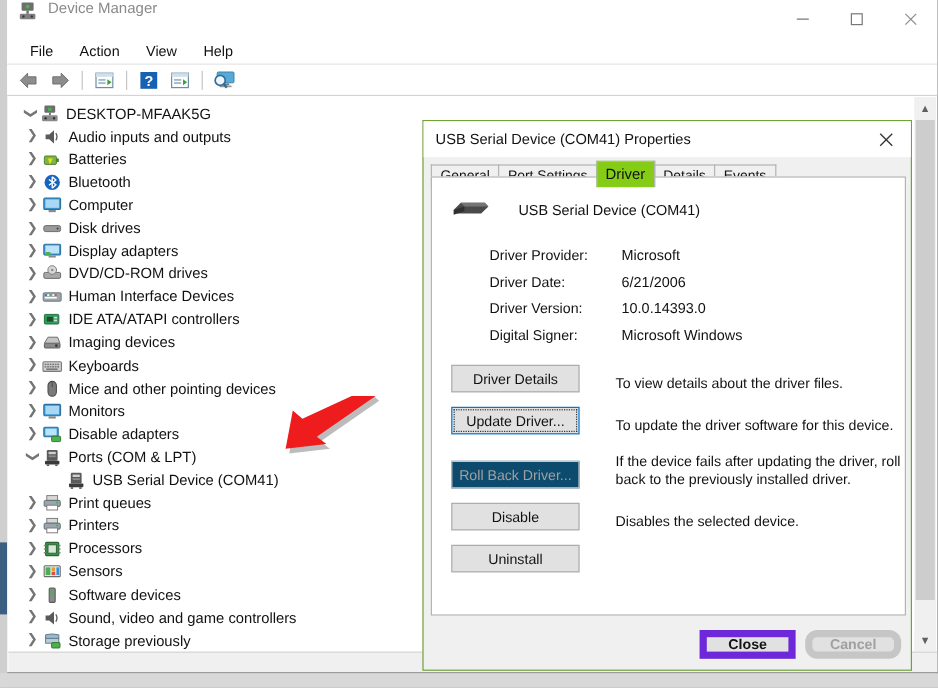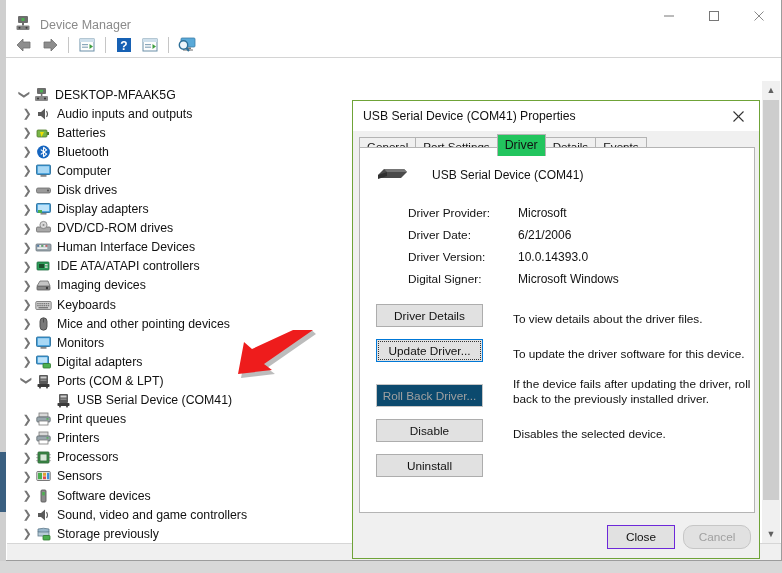--- a/index.html
+++ b/index.html
@@ -14,21 +14,21 @@
   
   .bg-strip-left { position: absolute; left: 0; top: 0; width: 6px; height: 573px; background: #cfcfcf; }
   .bg-strip-blue { position: absolute; left: 0; top: 452px; width: 6px; height: 60px; background: #3a5f80; }
   .bg-bottom { position: absolute; left: 0; top: 561px; width: 782px; height: 12px; background: #d8d8d8; }
 
   
   .window {
     position: absolute; left: 6px; top: 0; width: 776px; height: 561px;
     background: #fff; border: 1px solid #9c9c9c; border-top: none; border-left: none;
   }
-  .titlebar { height: 32px; background: #fff; display: flex; align-items: flex-end; position: relative; }
+  .titlebar { height: 32px; background: #fff; display: flex; align-items: flex-start; position: relative; }
   .title-icon { margin-left: 8px; width: 18px; height: 18px; position: relative; flex: none; }
   .title-text { margin-left: 8px; font-size: 12.5px; color: #8a8a8a; }
   .winbtns { position: absolute; right: 0; top: 0; display: flex; height: 32px; }
   .winbtn { width: 45px; height: 32px; display: flex; align-items: center; justify-content: center; }
   .winbtn svg { display: block; }
 
   
   .menubar { height: 22px; background: #fff; display: flex; align-items: center;
     padding-left: 8px; border-bottom: 1px solid #e2e2e2; }
   .menu-item { font-size: 12px; color: #111; padding: 2px 11px; }
@@ -67,21 +67,21 @@
   .dialog { position: absolute; left: 352px; top: 100px; width: 408px; height: 459px;
     background: #f0f0f0; border: 1px solid #6fa338; }
   .dlg-title { height: 30px; display: flex; align-items: center; background: #fff; }
   .dlg-title-text { margin-left: 10px; font-size: 12.2px; color: #111; }
   .dlg-close { position: absolute; right: 0; top: 0; width: 42px; height: 30px;
     display: flex; align-items: center; justify-content: center; }
 
   .tabstrip { position: relative; height: 21px; margin: 4px 0 0 6px; display: flex; align-items: flex-end; }
   .tab { font-size: 11.6px; color: #111; padding: 2px 7px 3px; background: #f0f0f0;
     border: 1px solid #b4b4b4; border-bottom: none; margin-right: -1px; height: 19px; }
-  .tab.active { background: #22c55e; font-size: 12.4px; height: 22px; padding-top: 3px; position: relative; z-index: 3; }
+  .tab.active { background: #84cc16; font-size: 12.4px; height: 22px; padding-top: 3px; position: relative; z-index: 3; }
 
   .tabpanel { position: absolute; left: 6px; top: 46px; width: 396px; height: 366px;
     background: #fff; border: 1px solid #b4b4b4; }
 
   .dev-head { display: flex; align-items: center; padding: 12px 0 0 14px; height: 42px; }
   .dev-name { margin-left: 22px; font-size: 12px; color: #111; }
 
   .info-grid { margin: 12px 0 0 48px; }
   .info-row { display: flex; height: 22px; align-items: center; }
   .info-label { width: 110px; font-size: 11.8px; color: #111; }
@@ -92,22 +92,22 @@
   .btn {
     width: 107px; height: 23px; background: #e1e1e1; border: 1px solid #adadad;
     font-size: 11.8px; color: #111; display: flex; align-items: center; justify-content: center;
     flex: none; font-family: "Liberation Sans", sans-serif;
   }
   .btn.focused { border: 1px solid #0078d7; outline: 1px dotted #333; outline-offset: -3px; }
   .btn.disabled { color: #a0a0a0; background: #0c4a6e; border-color: #c6c6c6; }
   .act-desc { margin-left: 30px; font-size: 11.8px; color: #111; line-height: 15px; max-width: 238px; padding-top: 3px; }
 
   .dlg-footer { position: absolute; right: 8px; bottom: 9px; display: flex; gap: 8px; }
-  .fbtn { width: 68px; height: 24px; background: #e1e1e1; border: 1px solid #6d28d9;
-    font-size: 11.8px; color: #111; display: flex; align-items: center; justify-content: center; }
+  .fbtn { width: 80px; height: 24px; background: #e1e1e1; border: 6px solid #6d28d9;
+    font-size: 11.8px; color: #111; display: flex; align-items: center; justify-content: center; font-weight: bold; }
   .fbtn.disabled { color: #a0a0a0; border-color: #c6c6c6; border-radius: 10px; }
 
   
   .red-arrow { position: absolute; left: 228px; top: 330px; width: 88px; height: 62px; pointer-events: none; }
 </style>
 </head>
 <body>
 
 <div id="root">
 
@@ -142,20 +142,26 @@
         </div>
         <div class="winbtn">
           <svg width="12" height="12" viewBox="0 0 12 12">
               <line x1="1.5" y1="1.5" x2="10.5" y2="10.5" stroke="#8a8a8a" stroke-width="1"></line>
               <line x1="10.5" y1="1.5" x2="1.5" y2="10.5" stroke="#8a8a8a" stroke-width="1"></line>
             </svg>
         </div>
       </div>
     </div>
 
+    <div class="menubar">
+      <div class="menu-item">File</div>
+      <div class="menu-item">Action</div>
+      <div class="menu-item">View</div>
+      <div class="menu-item">Help</div>
+    </div>
 
     <div class="toolbar">
       <div class="tb-btn">
         <svg width="18" height="16" viewBox="0 0 18 16">
           <path d="M8 2 L2 8 L8 14 L8 11 L15 11 L15 5 L8 5 Z" fill="#8d8d8d" stroke="#6e6e6e" stroke-width="0.8"></path>
         </svg>
       </div>
       <div class="tb-btn">
         <svg width="18" height="16" viewBox="0 0 18 16">
           <path d="M10 2 L16 8 L10 14 L10 11 L3 11 L3 5 L10 5 Z" fill="#8d8d8d" stroke="#6e6e6e" stroke-width="0.8"></path>
@@ -373,21 +379,21 @@
           </div>
           <div class="node lvl1">
             <span class="twisty">
               <span class="tw-icon">❯</span>
             </span>
             <span class="ico"><svg width="17" height="16" viewBox="0 0 17 16">
                 <rect x="1.5" y="2" width="12" height="8" rx="1" fill="#3a9ad9" stroke="#2b6f9c" stroke-width="0.9"></rect>
                 <rect x="2.8" y="3.2" width="9.4" height="5.6" fill="#bde3fa"></rect>
                 <rect x="8" y="9.5" width="7.5" height="4.5" rx="0.8" fill="#4caf50" stroke="#2d7a2d" stroke-width="0.8"></rect>
               </svg></span>
-            <span class="lbl">Digital adapters</span>
+            <span class="lbl">Disable adapters</span>
           </div>
           <div class="node lvl1">
             <span class="twisty">
               <span class="tw-icon tw-open">❯</span>
             </span>
             <span class="ico"><svg width="17" height="16" viewBox="0 0 17 16">
                 <rect x="4" y="2" width="9" height="9" rx="1" fill="#5a5a5a"></rect>
                 <rect x="5.5" y="3.5" width="6" height="2" fill="#cfcfcf"></rect>
                 <rect x="5.5" y="6.5" width="6" height="1.5" fill="#8a8a8a"></rect>
                 <rect x="2.5" y="11" width="12" height="3" rx="0.8" fill="#3a3a3a"></rect>

